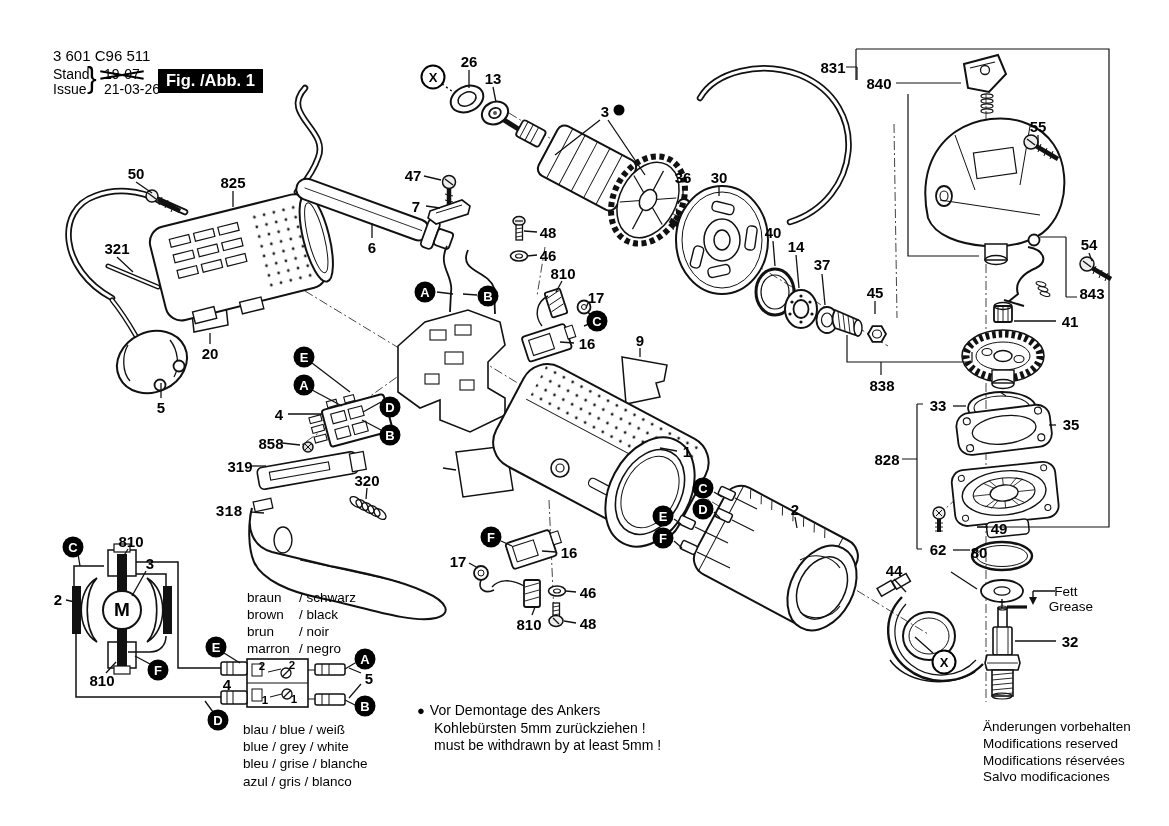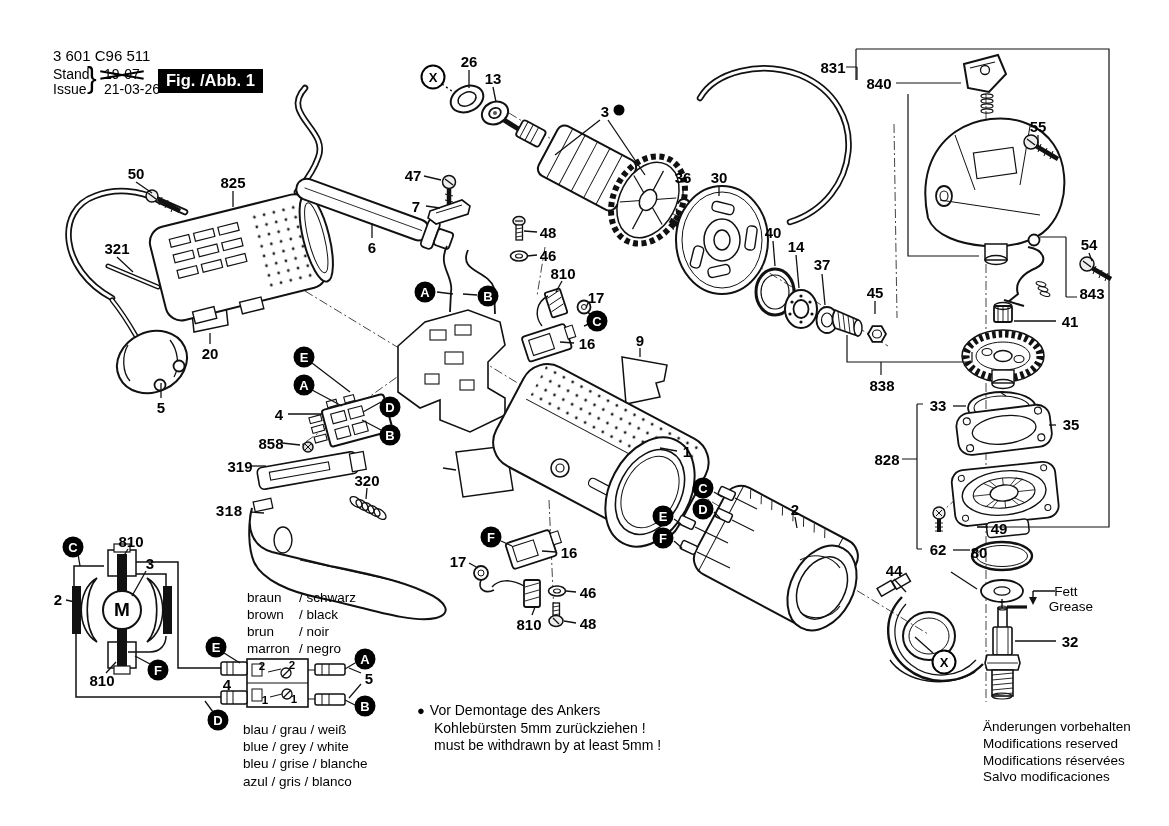--- a/index.html
+++ b/index.html
@@ -709,21 +709,21 @@
 <div class="abs figbox">Fig. /Abb. 1</div>
 
 <div class="abs ctable1">
   <div><span class="w1">braun</span><span>/ schwarz</span></div>
   <div><span class="w1">brown</span><span>/ black</span></div>
   <div><span class="w1">brun</span><span>/ noir</span></div>
   <div><span class="w1">marron</span><span>/ negro</span></div>
 </div>
 
 <div class="abs ctable2">
-  <div>blau / grau / weiß</div>
+  <div>blau / blue / weiß</div>
   <div>blue / grey / white</div>
   <div>bleu / grise / blanche</div>
   <div>azul / gris / blanco</div>
 </div>
 
 <div class="abs note">
   <div><span class="bullet">●</span><span>Vor Demontage des Ankers</span></div>
   <div class="indent">Kohlebürsten 5mm zurückziehen !</div>
   <div class="indent">must be withdrawn by at least 5mm !</div>
 </div>

